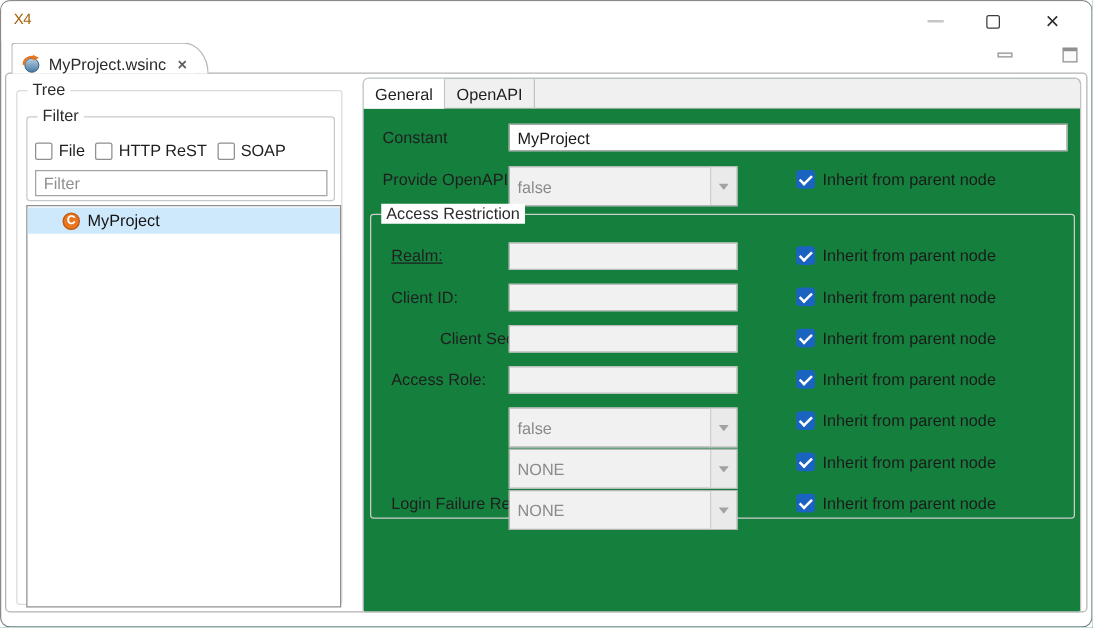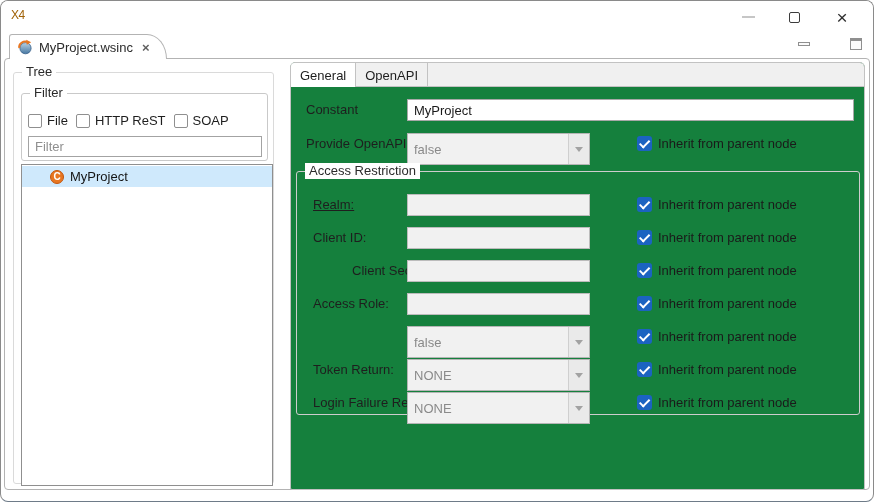--- a/index.html
+++ b/index.html
@@ -17,21 +17,21 @@
   .winbtn.max { left:777px; }
   .winbtn.close { left:825px; }
   .dash-glyph { width:13px; height:2px; background:#c6c6c6; }
   .sq-glyph { width:11px; height:11px; border:1.5px solid #3c3c3c; border-radius:2px; }
   .x-glyph { font-size:19px; color:#2f2f2f; line-height:1; font-weight:400; }
   
   .editor-tab {
     position:absolute; left:8px; top:33px; height:25px; z-index:3; background:#fff;
     border:1px solid #b3b3b3; border-bottom:none;
     border-radius:3px 20px 0 0 / 3px 25px 0 0;
-    display:flex; align-items:center; padding:0 16px 0 7px; gap:6px;
+    display:flex; align-items:flex-end; padding:0 16px 0 7px; gap:6px;
   }
   .editor-tab .tab-label { color:#2b2b2b; }
   .editor-tab .tab-close { color:#5f5f5f; font-weight:bold; font-size:13px; margin-left:3px; cursor:pointer; }
   .view-btn { position:absolute; background:#fafafa; border:1px solid #8f8f8f; }
   .view-min { left:797px; top:41px; width:12px; height:4px; }
   .view-max { left:849px; top:37px; width:12px; height:12px; border-top-width:3px; }
   
   .container {
     position:absolute; left:3px; top:57px; width:866px; height:432px;
     border:1px solid #b3b3b3; border-radius:4px; background:#fff;
@@ -203,21 +203,20 @@
 
       <div class="combo" style="top:263px;">
         <span class="val">false</span>
         <span class="arrow-box">
             <span class="tri-down"></span>
           </span>
       </div>
       <span class="cbx" style="left:346px; top:266px;"></span>
       <span class="inherit-label" style="top:263px;">Inherit from parent node</span>
 
-      <span class="form-label" style="left:22px; top:296px;">Token Return:</span>
       <div class="combo" style="top:296px;">
         <span class="val">NONE</span>
         <span class="arrow-box">
             <span class="tri-down"></span>
           </span>
       </div>
       <span class="cbx" style="left:346px; top:299px;"></span>
       <span class="inherit-label" style="top:296px;">Inherit from parent node</span>
 
       <span class="form-label" style="left:22px; top:329px;">Login Failure Ret</span>

